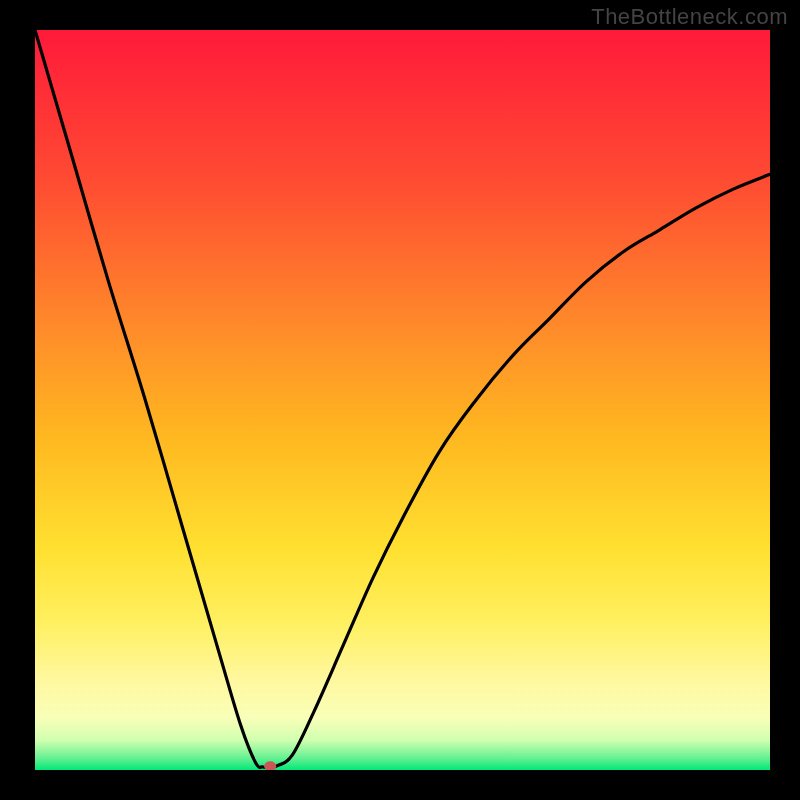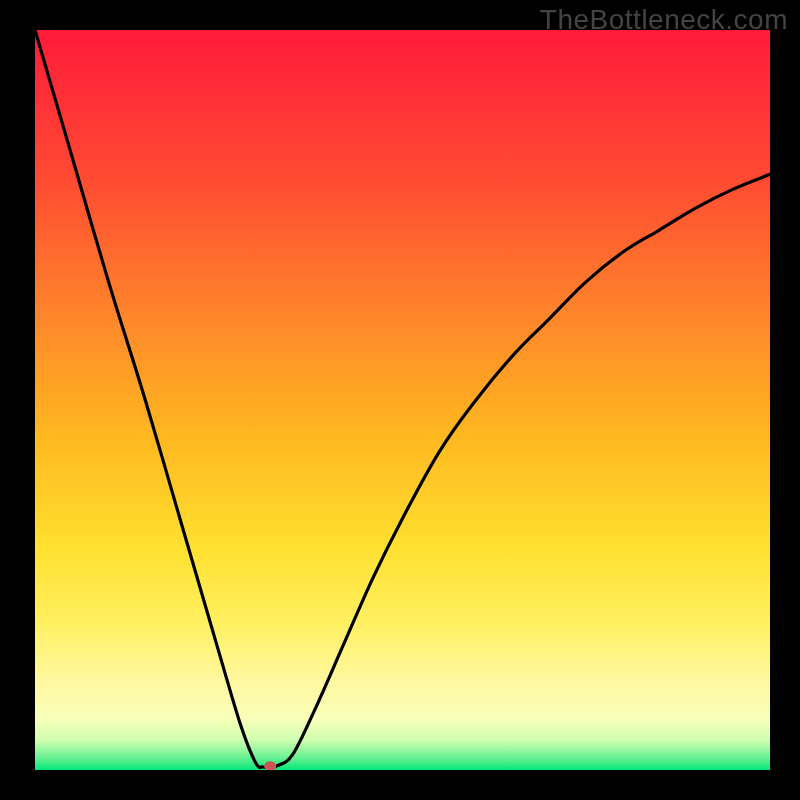--- a/index.html
+++ b/index.html
@@ -15,21 +15,21 @@
     position: relative;
     width: 800px;
     height: 800px;
     background: #000;
   }
   .watermark {
     position: absolute;
     top: 4px;
     right: 12px;
     color: #444;
-    font-size: 28px;
+    font-size: 22px;
     font-weight: 500;
     letter-spacing: 0.5px;
     z-index: 10;
   }
   .plot-area {
     position: absolute;
     left: 35px;
     top: 30px;
     width: 735px;
     height: 740px;

